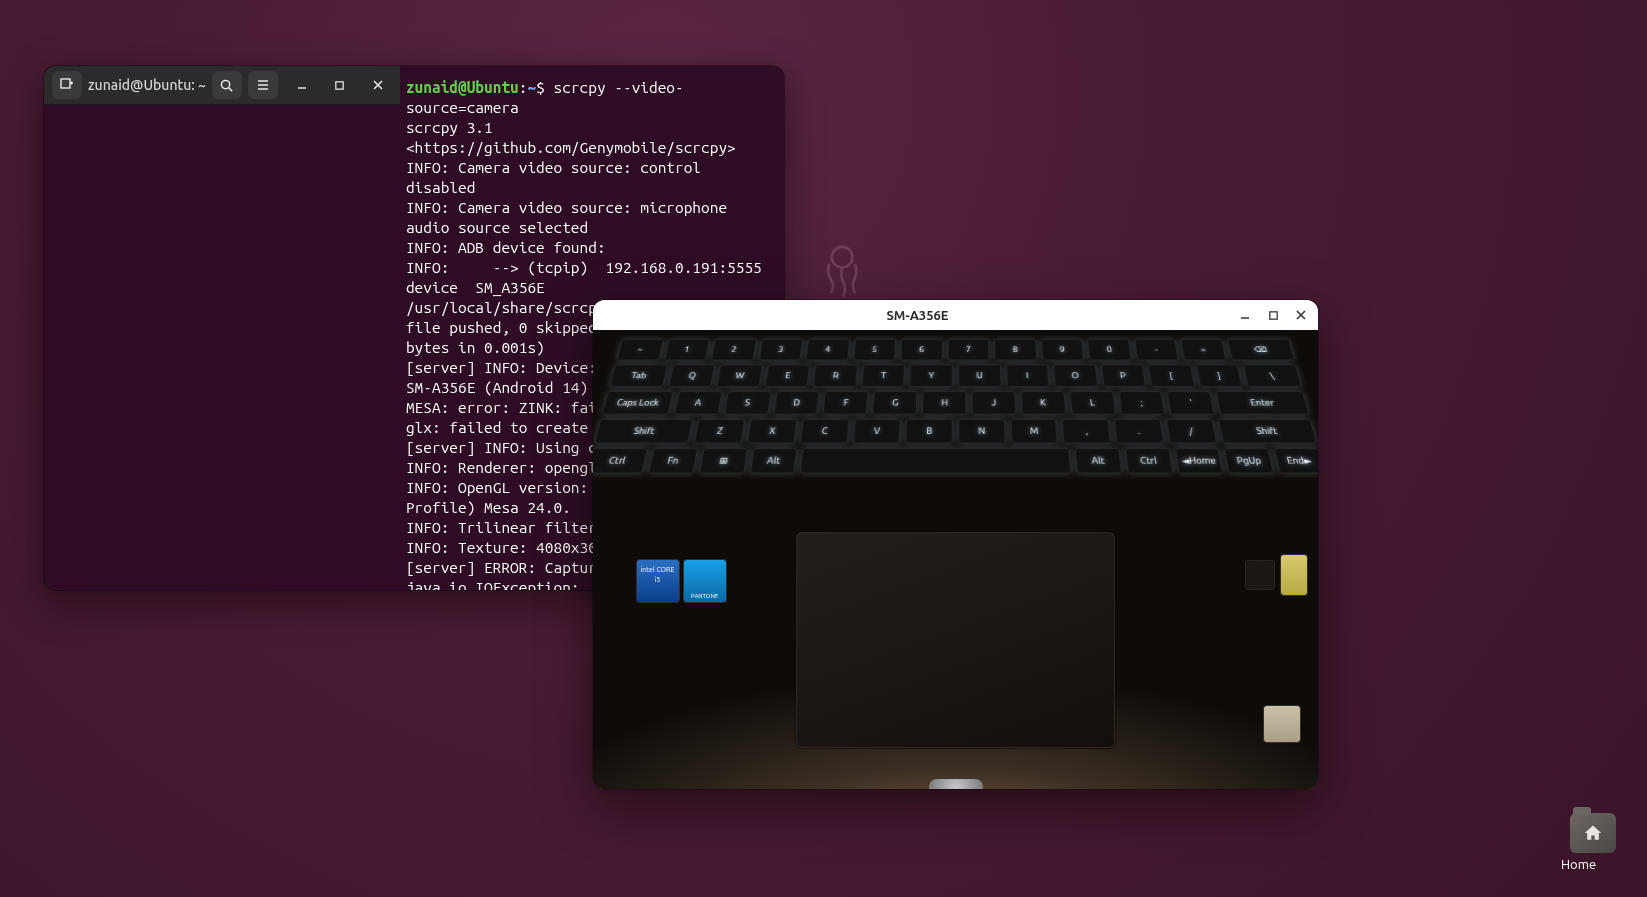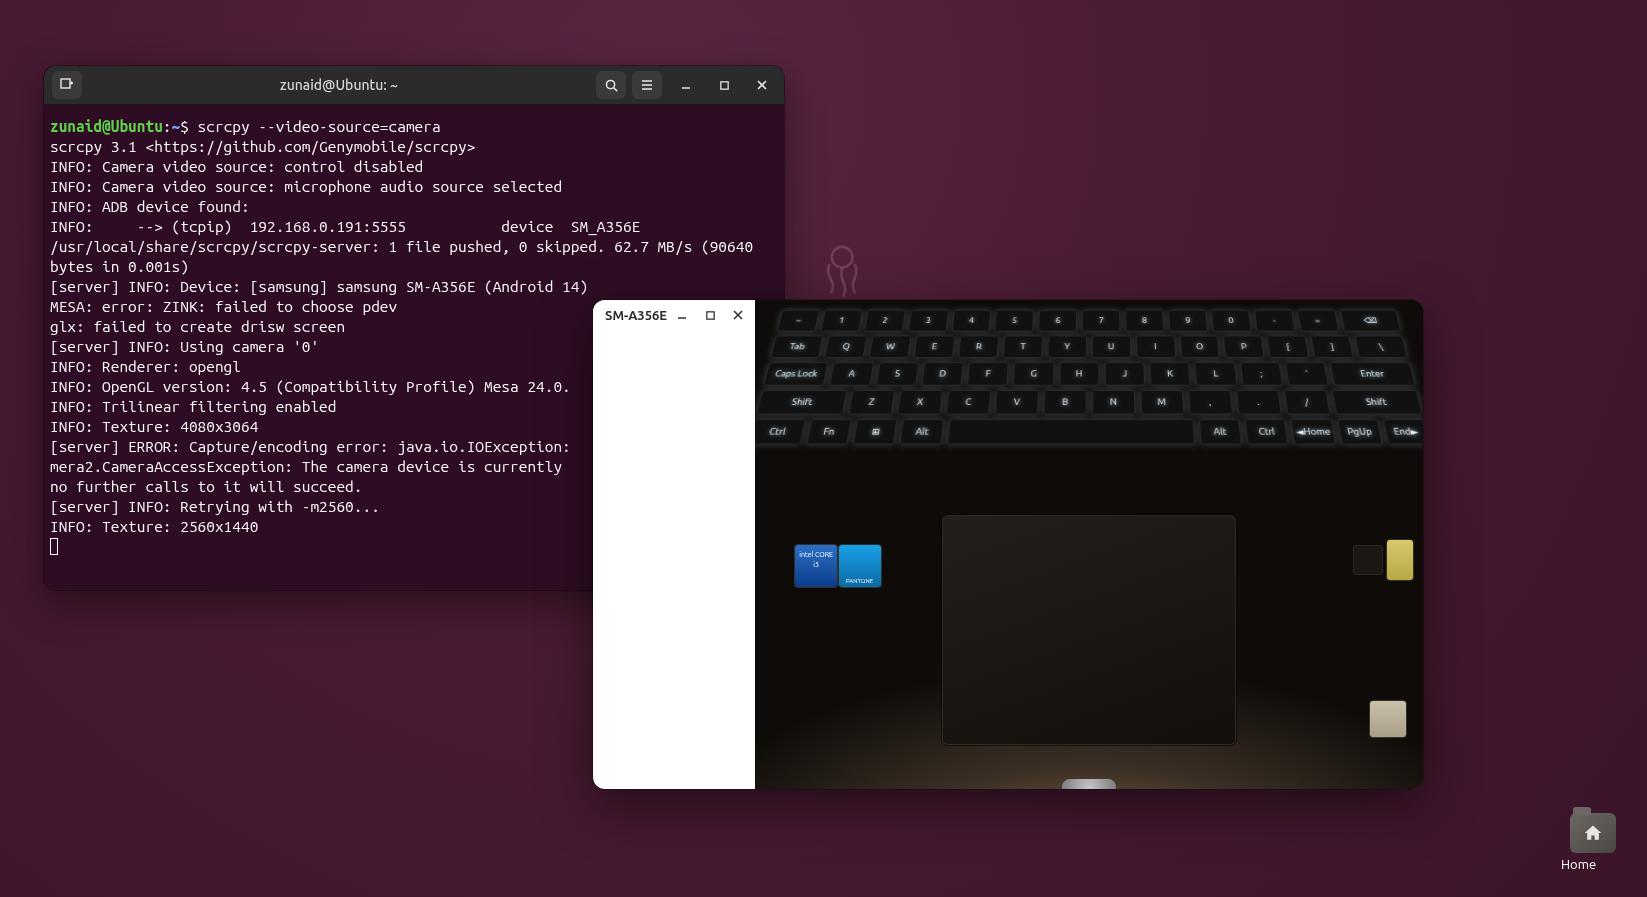--- a/index.html
+++ b/index.html
@@ -31,21 +31,21 @@
     position: absolute;
     left: 44px;
     top: 66px;
     width: 740px;
     height: 524px;
     background: #2e0d24;
     border-radius: 12px;
     box-shadow: 0 12px 40px rgba(0,0,0,.45), 0 0 0 1px rgba(0,0,0,.4);
     overflow: hidden;
     display: flex;
-    flex-direction: column;
+    flex-direction: row;
   }
   .term-titlebar {
     height: 38px;
     background: #2c2b2b;
     display: flex;
     align-items: center;
     padding: 0 8px;
     gap: 6px;
     color: #d6d6d6;
     font-size: 14px;
@@ -95,28 +95,28 @@
     border: 1px solid #ffffff;
     box-sizing: border-box;
     vertical-align: -3px;
   }
 
   
   .cam-window {
     position: absolute;
     left: 593px;
     top: 300px;
-    width: 830px;
+    width: 725px;
     height: 489px;
     background: #fff;
     border-radius: 12px;
     box-shadow: 0 16px 50px rgba(0,0,0,.5), 0 0 0 1px rgba(0,0,0,.25);
     overflow: hidden;
     display: flex;
-    flex-direction: row;
+    flex-direction: column;
   }
   .cam-titlebar {
     height: 30px;
     background: #ffffff;
     display: flex;
     align-items: center;
     padding: 0 4px 0 12px;
     font-size: 13px;
     color: #2c2c2c;
   }

